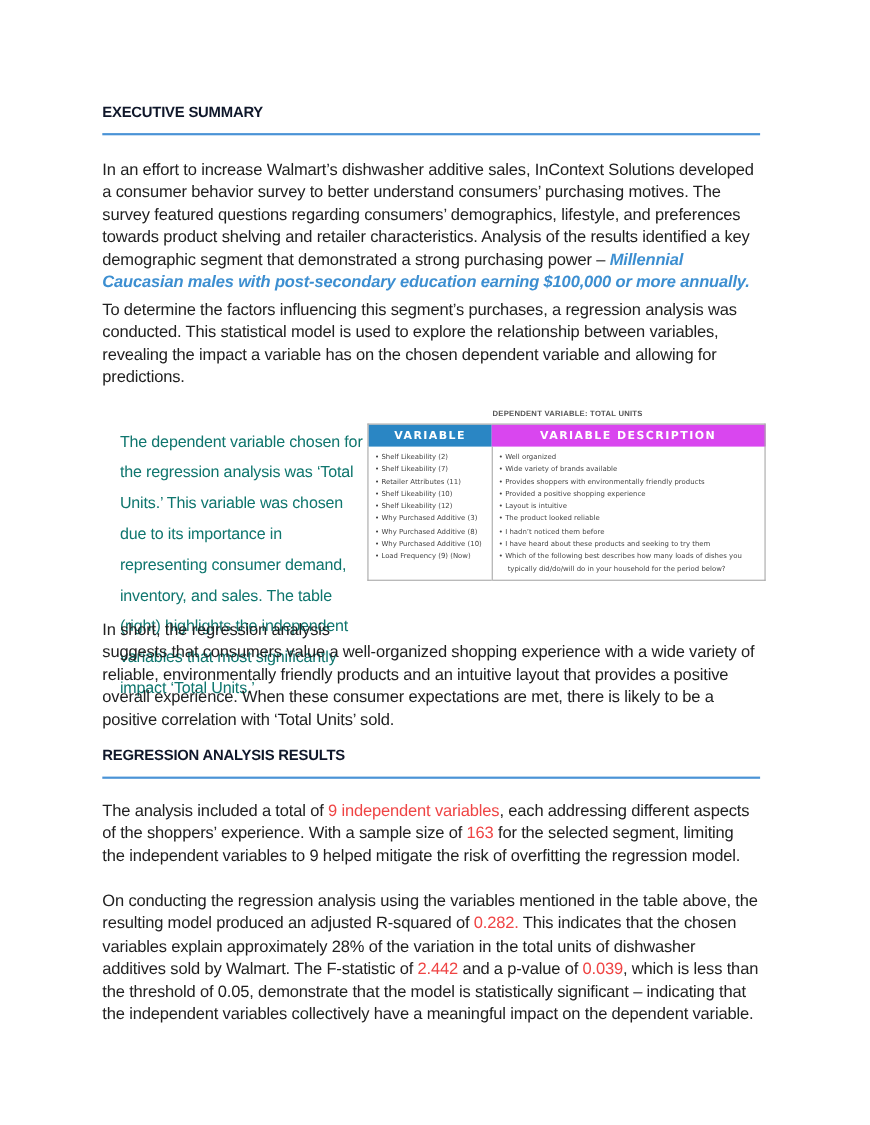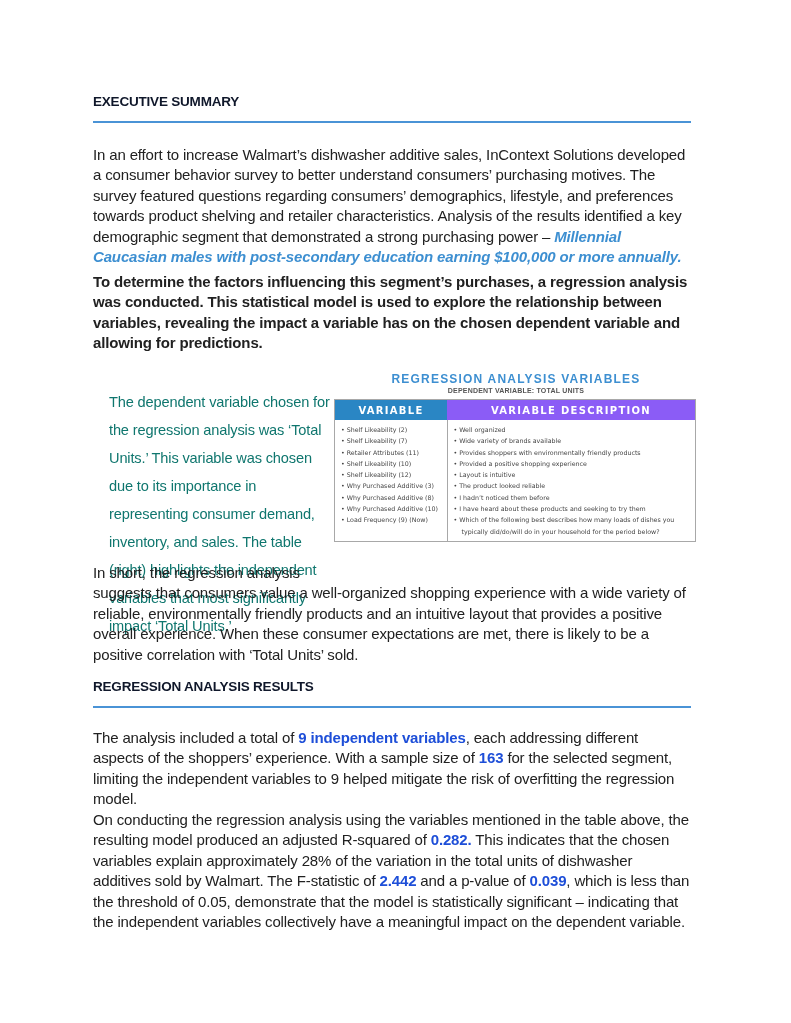--- a/index.html
+++ b/index.html
@@ -4,58 +4,57 @@
 <style>
   html, body { margin:0; padding:0; background:#ffffff; }
   body { width:791px; height:1023px; position:relative; overflow:hidden;
          font-family:"Liberation Sans", sans-serif; color:#1f1f1f; }
   .page { position:absolute; left:93px; top:0; width:598px; }
   .section-heading { position:absolute; left:0; font-weight:bold; font-size:13.5px;
          color:#0f172a; letter-spacing:-0.2px; }
   .rule { position:absolute; left:0; width:598px; height:2px; background:#4a93d6; }
   .para { position:absolute; left:0; width:598px; font-size:15px; line-height:20.4px;
           color:#212121; margin:0; letter-spacing:-0.15px; }
-  .hl { color:#1d4ed8; font-weight:bold;margin-top:36px; }
+  .hl { color:#ef4444; font-weight:normal;margin-top:36px; }
   .hl-italic { color:#3d8fd1; font-weight:bold; font-style:italic; }
   .side-para { position:absolute; left:0; width:228px; font-size:14.6px; line-height:28px;
                color:#0f766e; margin:16px; letter-spacing:-0.15px; }
   .var-block { position:absolute; left:241px; top:372px; width:364px; }
   .var-title { text-align:center; font-weight:bold; font-size:12px; color:#3d8fd1;
                letter-spacing:1.2px; }
   .var-sub { text-align:center; font-weight:bold; font-size:7px; color:#555;
              margin-top:1px; letter-spacing:0.2px; }
   .var-table { margin-top:5px; width:362px; border:1.5px solid #a8a8a8; border-collapse:collapse;
                font-family:"DejaVu Sans", sans-serif; }
   .var-table th { height:20px; color:#ffffff; font-size:10px; letter-spacing:1.3px;
                   font-family:"DejaVu Sans", sans-serif; font-weight:bold; padding:0; }
   .th-var { background:#2a86c4; width:112px; }
-  .th-desc { background:#8b5cf6; }
+  .th-desc { background:#d946ef; }
   .var-table td { vertical-align:top; padding:4px 6px 4px 6px; font-size:6.3px; color:#444;
                   line-height:11.3px; }
   .td-var { border-right:1.5px solid #a8a8a8; white-space:nowrap; }
   .bullet-item { display:block; }
   .bullet-item::before { content:"\2022  "; white-space:pre; }
   .cont { display:block; padding-left:8px; }
 </style>
 </head>
 <body>
 
 <div class="page">
 
   <div class="section-heading" style="top:94px;">EXECUTIVE SUMMARY</div>
   <div class="rule" style="top:121px;"></div>
 
   <p class="para" style="top:145px;"><span>In an effort to increase Walmart’s dishwasher additive sales, InContext Solutions developed a consumer behavior survey to better understand consumers’ purchasing motives. The survey featured questions regarding consumers’ demographics, lifestyle, and preferences towards product shelving and retailer characteristics. Analysis of the results identified a key demographic segment that demonstrated a strong purchasing power – </span><span class="hl-italic">Millennial Caucasian males with post-secondary education earning $100,000 or more annually.</span></p>
 
-  <p class="para" style="top:272px;font-weight:bold;">To determine the factors influencing this segment’s purchases, a regression analysis was conducted. This statistical model is used to explore the relationship between variables, revealing the impact a variable has on the chosen dependent variable and allowing for predictions.</p>
+  <p class="para" style="top:272px;">To determine the factors influencing this segment’s purchases, a regression analysis was conducted. This statistical model is used to explore the relationship between variables, revealing the impact a variable has on the chosen dependent variable and allowing for predictions.</p>
 
   <p class="side-para" style="top:372px;">The dependent variable chosen for the regression analysis was ‘Total Units.’ This variable was chosen due to its importance in representing consumer demand, inventory, and sales. The table (right) highlights the independent variables that most significantly impact ‘Total Units.’</p>
 
   <div class="var-block">
-    <div class="var-title">REGRESSION ANALYSIS VARIABLES</div>
     <div class="var-sub">DEPENDENT VARIABLE: TOTAL UNITS</div>
     <table class="var-table">
       <thead>
         <tr>
           <th class="th-var">VARIABLE</th>
           <th class="th-desc">VARIABLE DESCRIPTION</th>
         </tr>
       </thead>
       <tbody>
         <tr>

